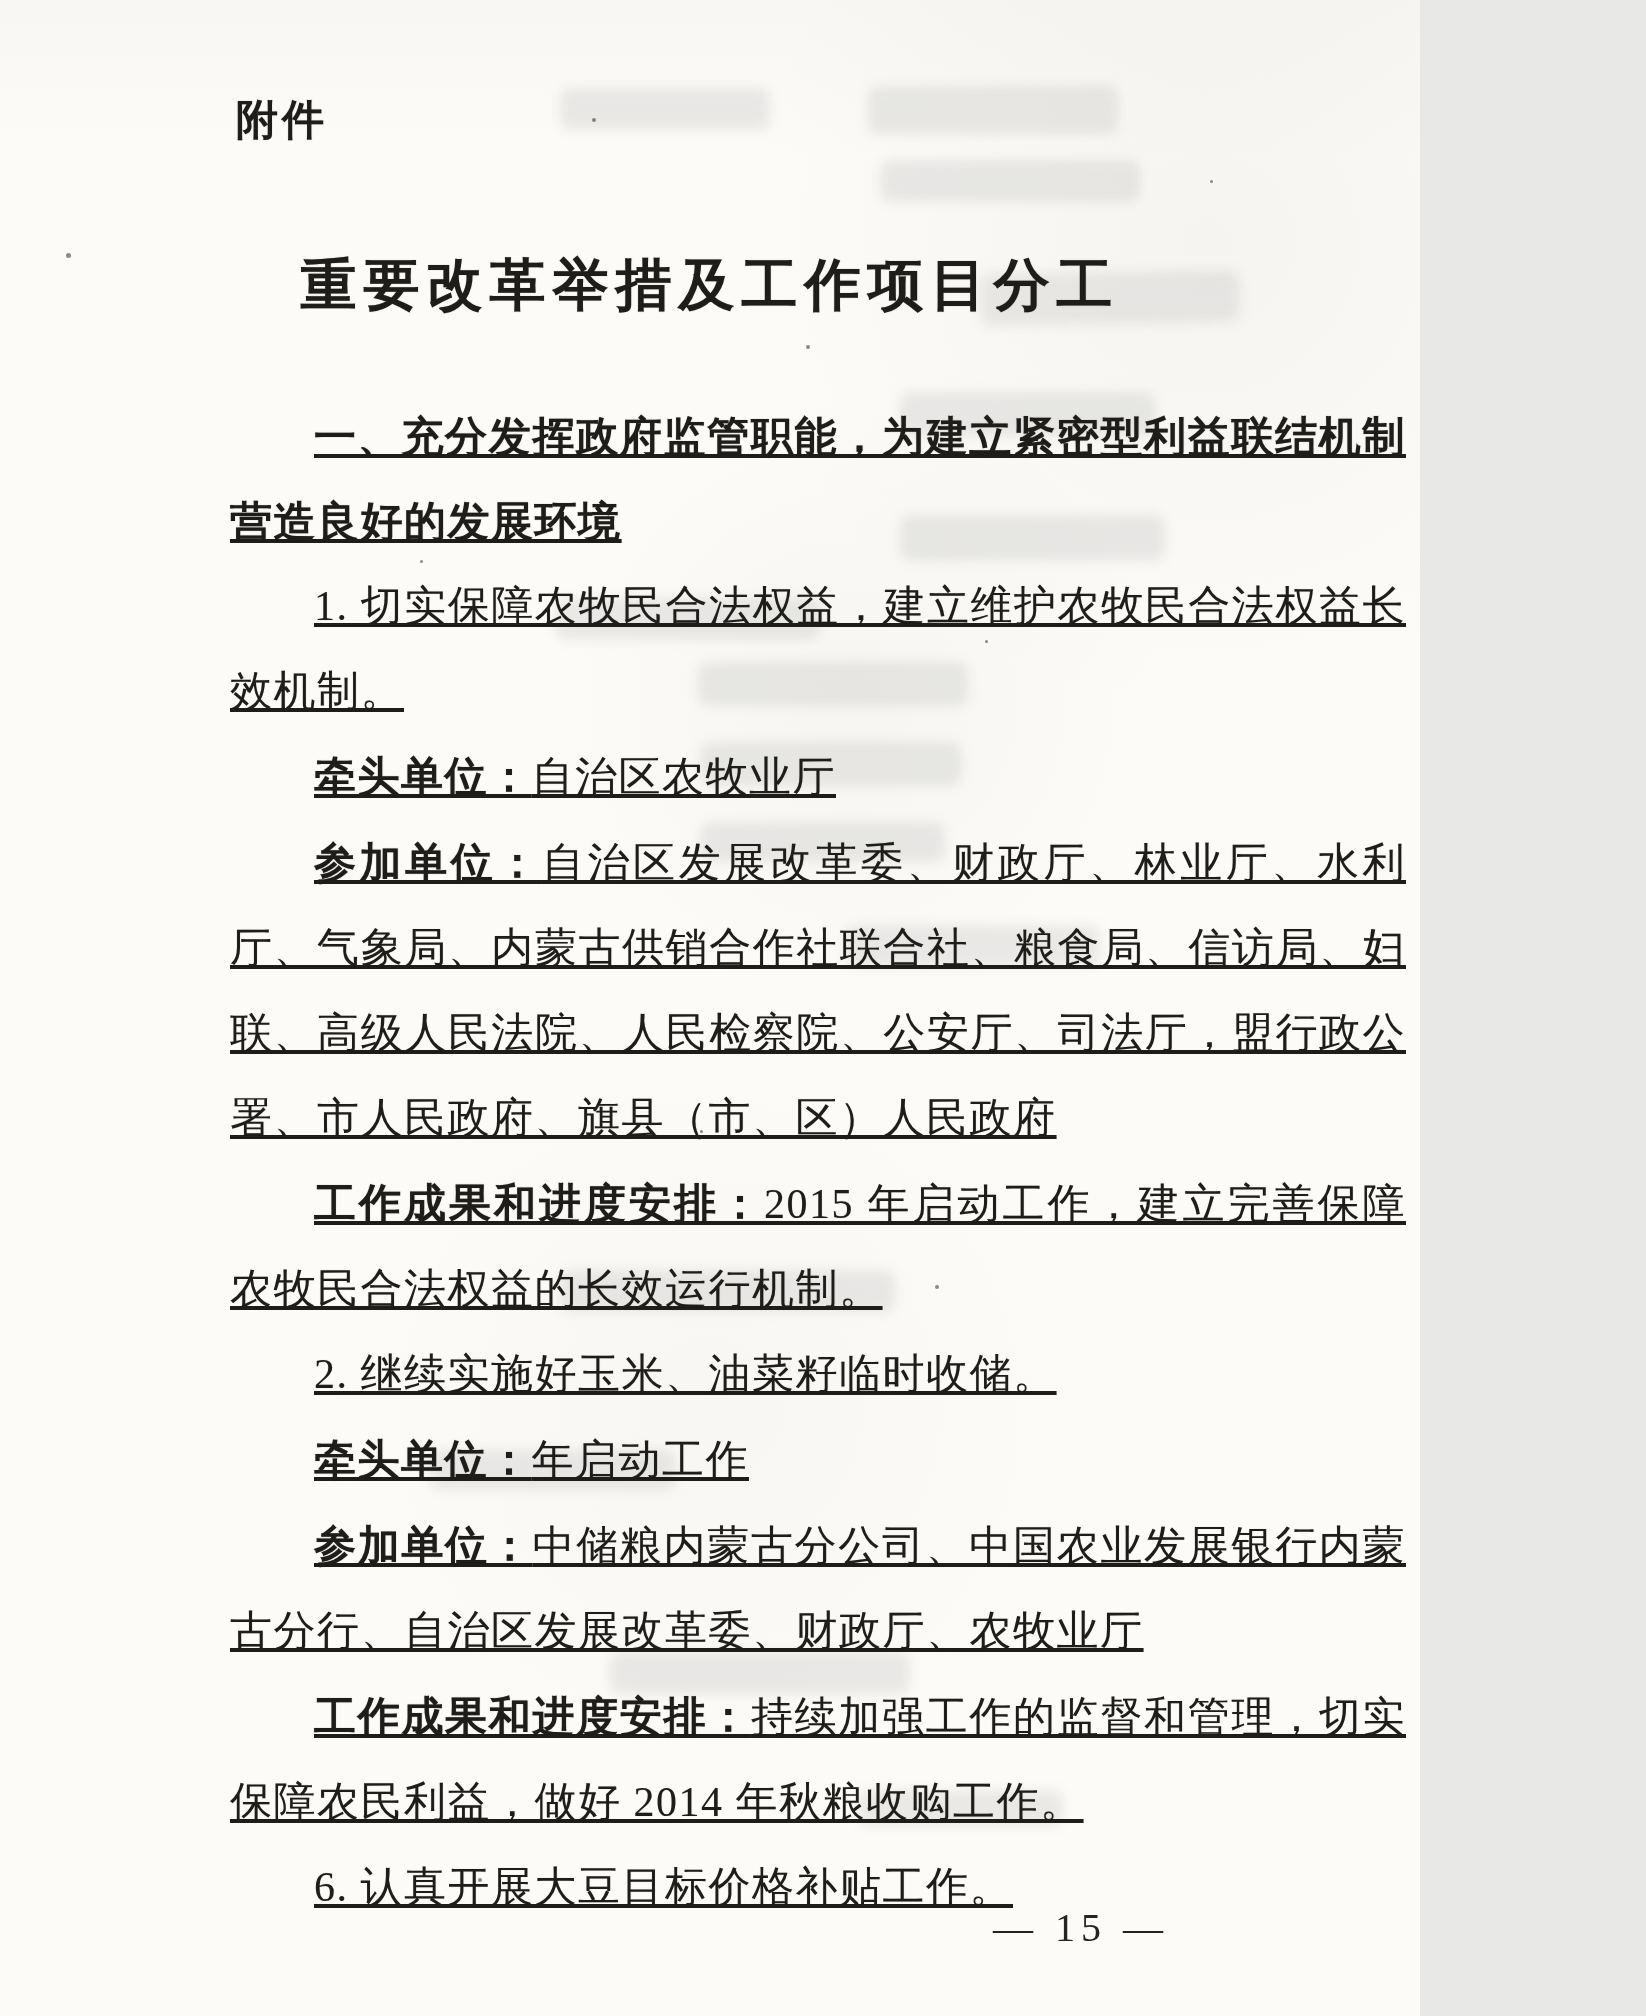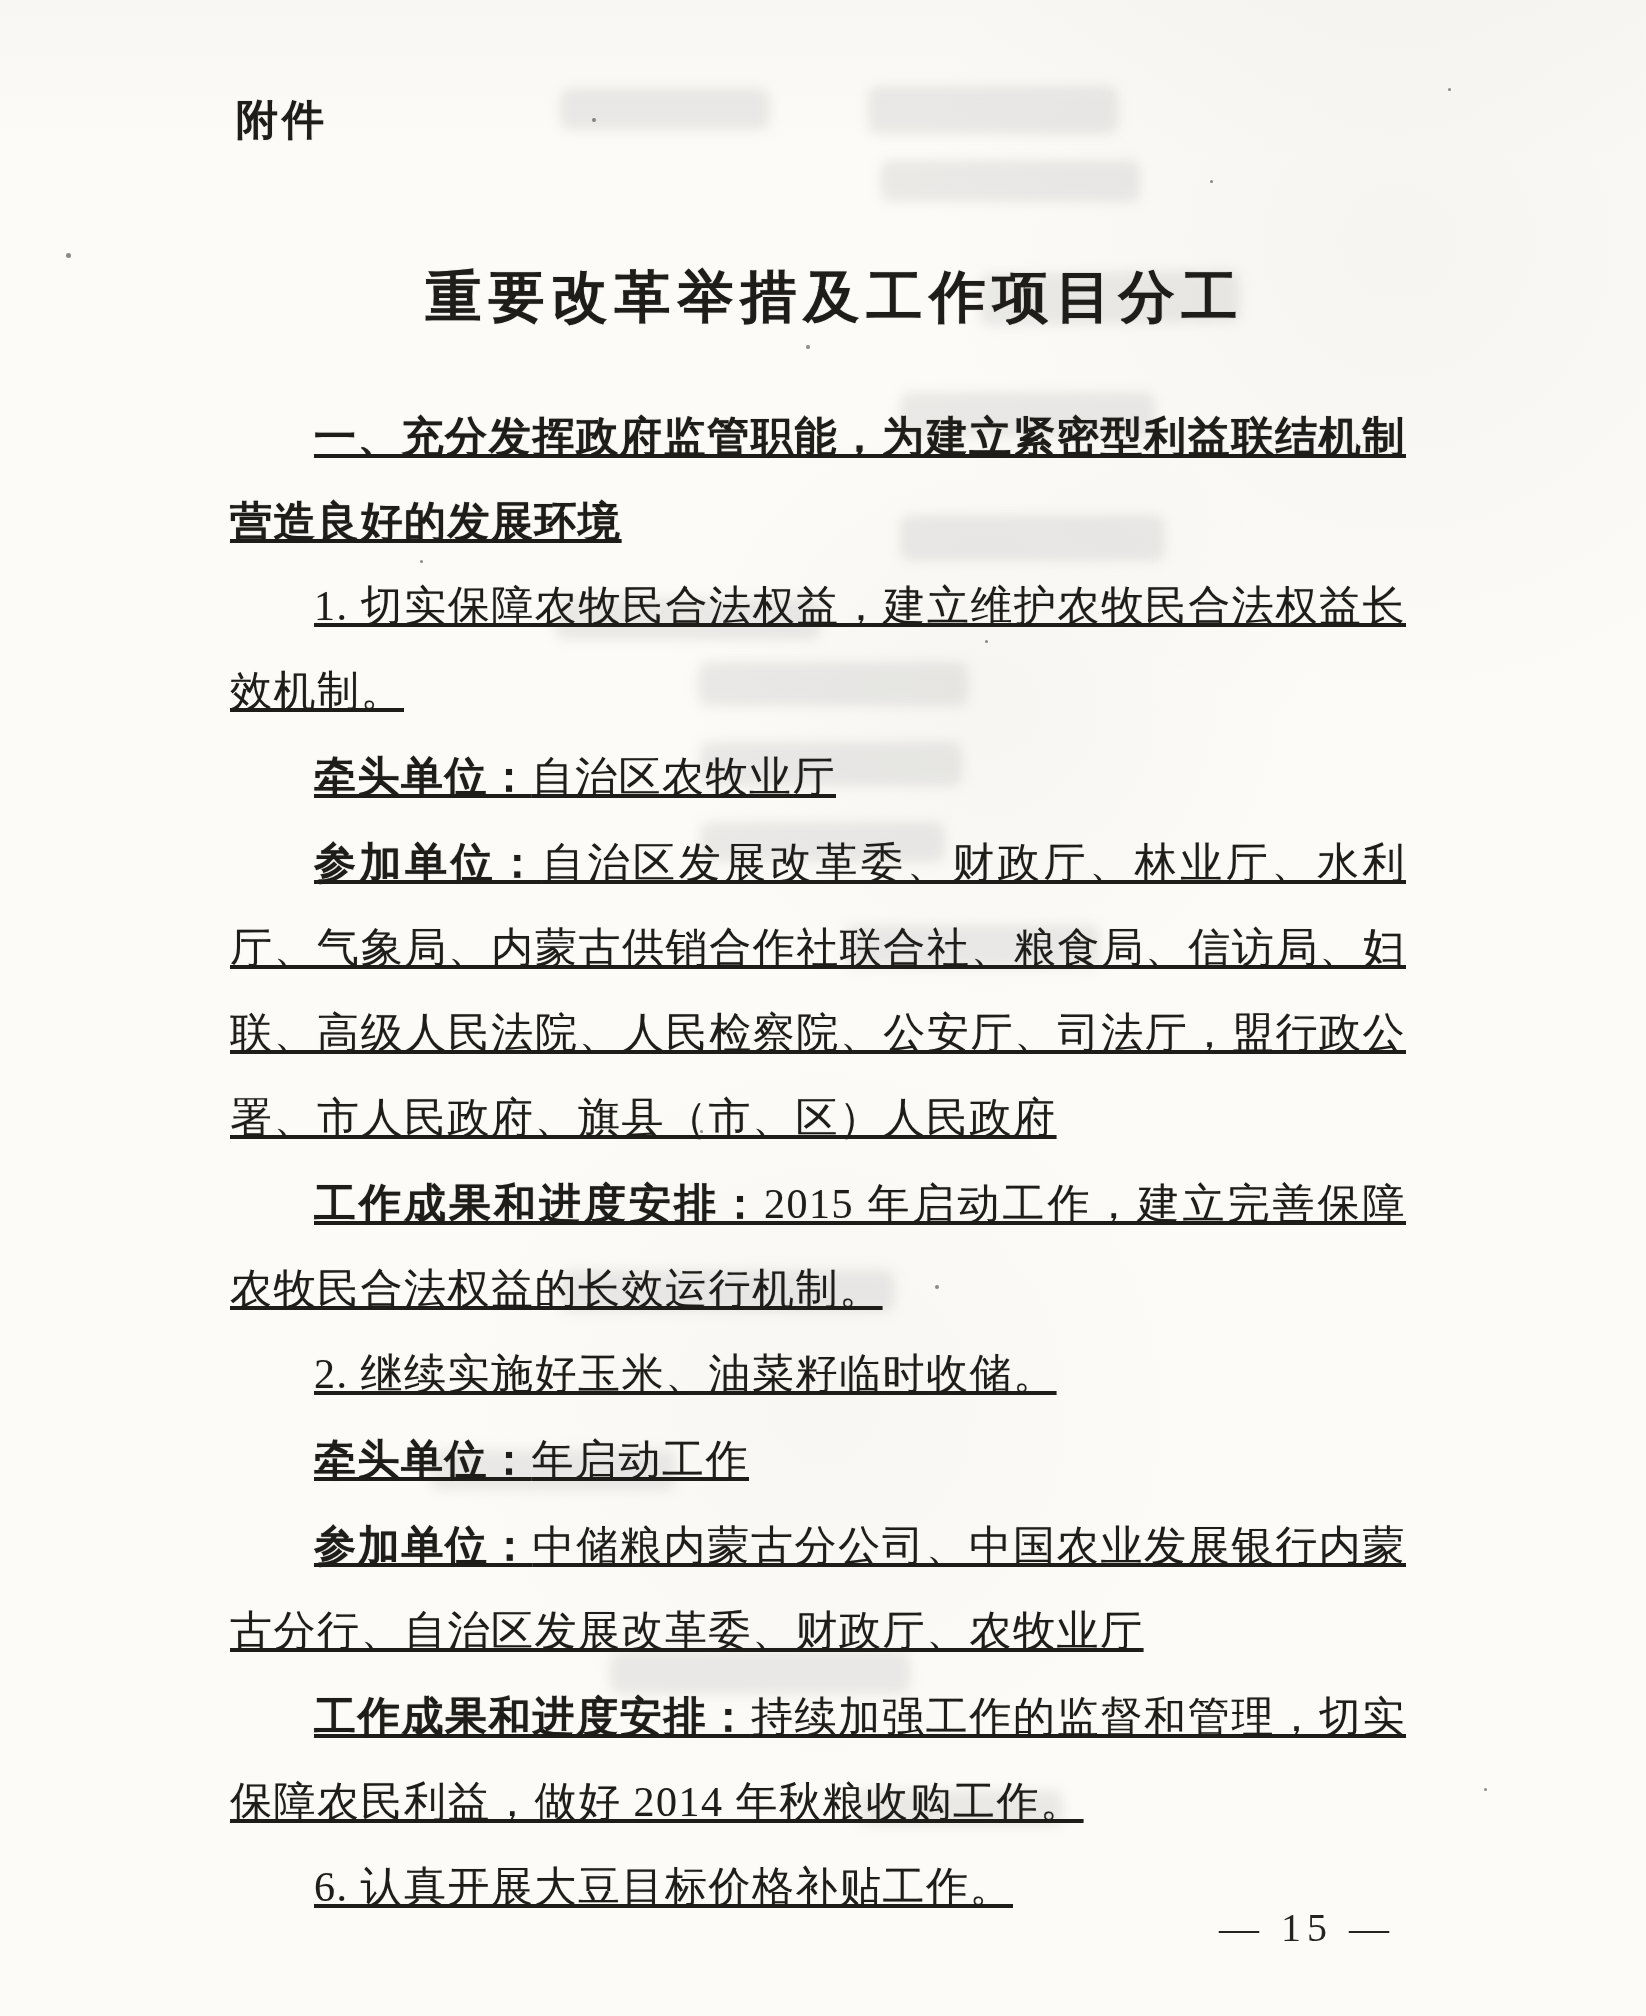--- a/index.html
+++ b/index.html
@@ -3,21 +3,21 @@
 <meta charset="utf-8">
 <style>
   html, body { margin: 0; padding: 0; }
   body {
     width: 1646px; height: 2016px;
     font-family: "Liberation Serif", "DejaVu Serif", serif;
     background: #e8e8e6;
   }
   .page {
     position: relative;
-    width: 1646px; height: 2016px;
+    width: 1420px; height: 2016px;
     background-color: #fcfbf8;
     background-image:
       radial-gradient(circle at 85% 12%, rgba(140,140,135,0.06), transparent 22%),
       radial-gradient(circle at 60% 35%, rgba(140,140,135,0.05), transparent 20%),
       radial-gradient(circle at 50% 70%, rgba(140,140,135,0.04), transparent 25%),
       linear-gradient(180deg, rgba(120,120,115,0.03), rgba(120,120,115,0.0) 8%);
     overflow: hidden;
     color: #1f1d1a;
   }
   
@@ -37,21 +37,21 @@
     top: 92px; left: 236px;
     font-size: 42px; font-weight: 700;
     font-family: "Liberation Sans", "DejaVu Sans", sans-serif;
     letter-spacing: 4px;
     text-shadow: 0 0 1px rgba(0,0,0,0.4);
   }
   .title {
     position: absolute;
     top: 248px; left: 0;
     width: 100%;
-    margin: 12px;
+    margin: 0;
     text-align: center;
     font-size: 56px; font-weight: 700;
     font-family: "Liberation Sans", "DejaVu Sans", sans-serif;
     letter-spacing: 7px;
     text-shadow: 0 0 1px rgba(0,0,0,0.45);
   }
   .content {
     position: absolute;
     top: 394px; left: 230px;
     width: 1176px;

